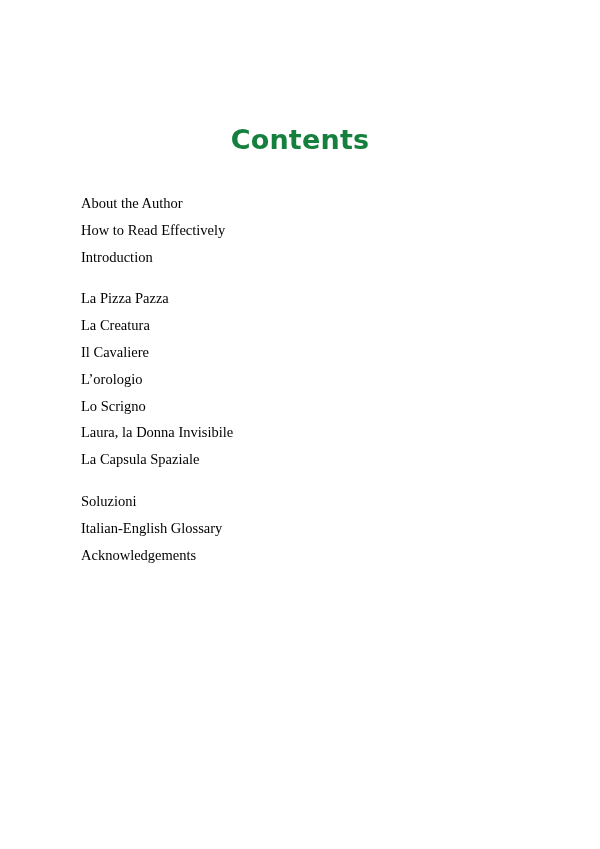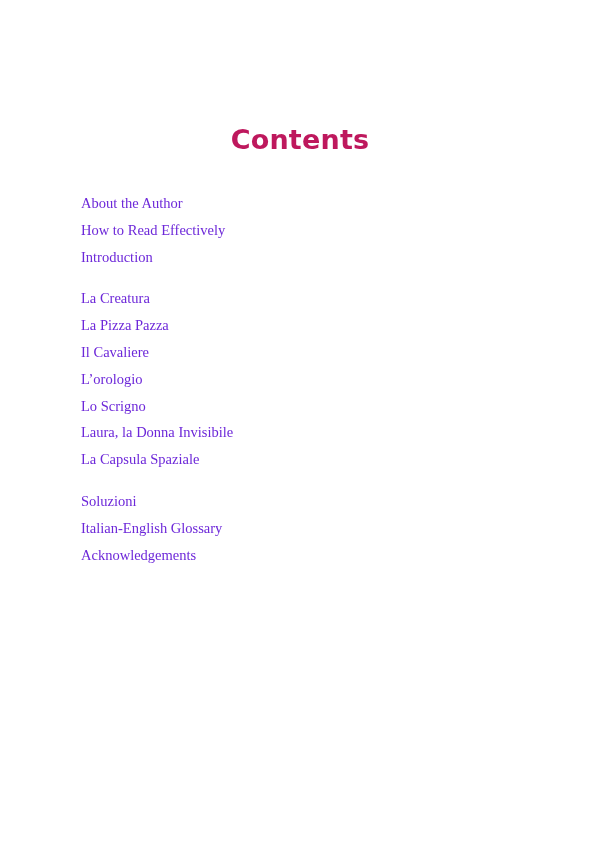--- a/index.html
+++ b/index.html
@@ -23,61 +23,61 @@
   .page-title {
     position: absolute;
     top: 124px;
     left: 0;
     width: 600px;
     text-align: center;
     font-family: "DejaVu Sans", sans-serif;
     font-weight: bold;
     font-size: 27px;
     letter-spacing: 0.2px;
-    color: #be185d;
+    color: #15803d;
   }
   .toc {
     position: absolute;
     top: 190px;
     left: 81px;
     width: 440px;
   }
   .toc-group {
     margin: 0;
     padding: 0;
   }
   .toc-group + .toc-group {
     margin-top: 15px;
   }
   .toc-entry {
     font-family: "Liberation Serif", serif;
     font-size: 14.5px;
     line-height: 26.8px;
-    color: #6d28d9;
+    color: #000000;
     white-space: nowrap;
   }
 </style>
 </head>
 <body>
 
 <div class="page">
 
   <div class="page-title">Contents</div>
 
   <div class="toc">
 
     <div class="toc-group">
       <div class="toc-entry">About the Author</div>
       <div class="toc-entry">How to Read Effectively</div>
       <div class="toc-entry">Introduction</div>
     </div>
 
     <div class="toc-group">
+      <div class="toc-entry">La Pizza Pazza</div>
       <div class="toc-entry">La Creatura</div>
-      <div class="toc-entry">La Pizza Pazza</div>
       <div class="toc-entry">Il Cavaliere</div>
       <div class="toc-entry">L’orologio</div>
       <div class="toc-entry">Lo Scrigno</div>
       <div class="toc-entry">Laura, la Donna Invisibile</div>
       <div class="toc-entry">La Capsula Spaziale</div>
     </div>
 
     <div class="toc-group">
       <div class="toc-entry">Soluzioni</div>
       <div class="toc-entry">Italian-English Glossary</div>

